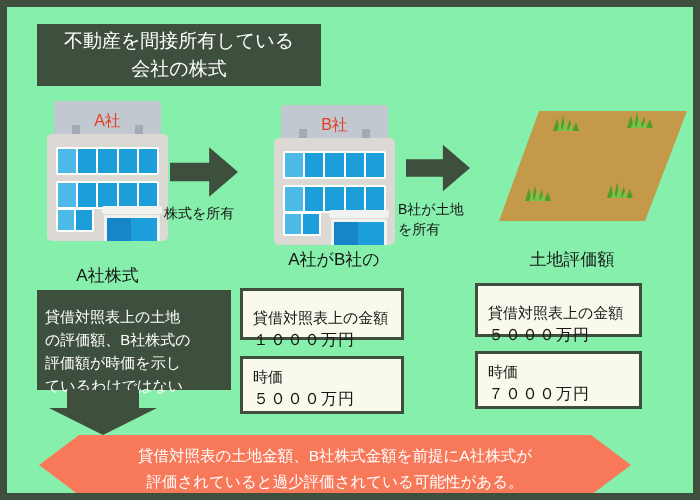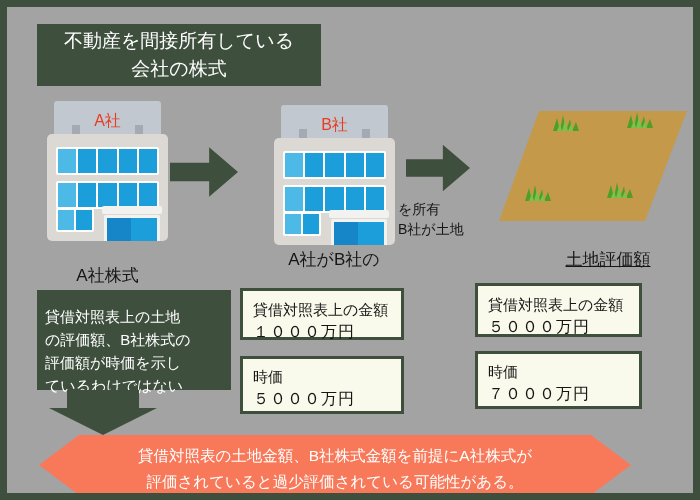--- a/index.html
+++ b/index.html
@@ -9,21 +9,21 @@
     --tan:#c49a4a;
     --red:#e73b23;
     --blue:#1b9ed9;
     --blue-lt:#4cb9e6;
     --body-gray:#dcd9d5;
     --sign-gray:#c2c8d0;
   }
   *{margin:0;padding:0;box-sizing:border-box;}
   body{font-family:"Liberation Sans","DejaVu Sans",sans-serif;background:#fff;}
   .frame{
-    position:relative;width:700px;height:500px;background:#a3a3a3;
+    position:relative;width:700px;height:500px;background:#86efac;
     border:7px solid var(--green);overflow:hidden;
   }
   .abs{position:absolute;}
 
   
   .title-box{
     left:30px;top:17px;width:284px;height:62px;background:var(--green);
     color:#fff;display:flex;flex-direction:column;align-items:center;justify-content:center;
     font-size:19px;line-height:28px;text-align:center;
   }
@@ -60,21 +60,21 @@
 
   
   .note-box{
     left:30px;top:283px;width:194px;height:100px;background:var(--green);color:#fff;
     font-size:15px;line-height:23px;padding:15px 8px;
   }
 
   
   .val-box{
     background:var(--cream);border:3px solid var(--green);color:#161616;
-    padding:8px 10px;font-size:15px;line-height:22px;
+    padding:16px 10px;font-size:15px;line-height:22px;
   }
   .val-box .val{font-size:16px;letter-spacing:1px;}
 
   
   .banner{
     left:32px;top:428px;width:592px;height:60px;background:var(--salmon);
     clip-path:polygon(40px 0,552px 0,100% 50%,552px 100%,40px 100%,0 50%);
     color:#fff;display:flex;flex-direction:column;align-items:center;justify-content:flex-end;
     font-size:15.5px;line-height:26px;text-align:center;
   }
@@ -121,20 +121,21 @@
             <div class="leaf"></div>
           </div>
       </div>
     </div>
   </div>
 
   <svg class="abs" style="left:163px;top:137px;" width="68" height="56" viewBox="0 0 66 48">
     <polygon points="0,15 38,15 38,0 66,24 38,48 38,33 0,33" fill="#3e4f3d"></polygon>
   </svg>
   <div class="abs arrow-caption" style="left:157px;top:196px;width:110px;">
+    <div>株式を所有</div>
   </div>
 
   <div class="abs building" style="left:265px;top:98px;">
     <div class="b-sign">B社</div>
     <div class="b-post p-left"></div>
     <div class="b-post p-right"></div>
     <div class="b-body">
       <div class="win-band band1">
         <div class="pane"></div>
           <div class="pane"></div>
@@ -160,22 +161,22 @@
             <div class="leaf"></div>
           </div>
       </div>
     </div>
   </div>
 
   <svg class="abs" style="left:399px;top:136px;" width="64" height="50" viewBox="0 0 66 48">
     <polygon points="0,15 38,15 38,0 66,24 38,48 38,33 0,33" fill="#3e4f3d"></polygon>
   </svg>
   <div class="abs arrow-caption" style="left:391px;top:192px;width:100px;">
+    <div>B社が土地</div>
     <div>を所有</div>
-    <div>B社が土地</div>
   </div>
 
   <svg class="abs" style="left:490px;top:98px;" width="192" height="122" viewBox="0 0 192 122">
     <polygon points="42,6 190,6 148,116 2,116" fill="#c49a4a"></polygon>
     <g transform="translate(56,10)">
       <path d="M0,16 L4,3 L7,16 L10,0 L13,16 L17,4 L19,16 L23,7 L26,16 Z" fill="#4f9e2a"></path>
       <path d="M4,16 L7,8 L9,16 L12,5 L15,16 L18,9 L20,16 Z" fill="#7cc24a"></path>
     </g>
     <g transform="translate(130,7)">
       <path d="M0,16 L4,3 L7,16 L10,0 L13,16 L17,4 L19,16 L23,7 L26,16 Z" fill="#4f9e2a"></path>
@@ -186,21 +187,21 @@
       <path d="M4,16 L7,8 L9,16 L12,5 L15,16 L18,9 L20,16 Z" fill="#7cc24a"></path>
     </g>
     <g transform="translate(110,77)">
       <path d="M0,16 L4,3 L7,16 L10,0 L13,16 L17,4 L19,16 L23,7 L26,16 Z" fill="#4f9e2a"></path>
       <path d="M4,16 L7,8 L9,16 L12,5 L15,16 L18,9 L20,16 Z" fill="#7cc24a"></path>
     </g>
   </svg>
 
   <div class="abs illus-caption" style="left:38px;top:257px;width:125px;">A社株式</div>
   <div class="abs illus-caption" style="left:248px;top:241px;width:158px;">A社がB社の</div>
-  <div class="abs illus-caption" style="left:523px;top:241px;width:156px;text-decoration:underline;">土地評価額</div>
+  <div class="abs illus-caption" style="left:487px;top:241px;width:156px;">土地評価額</div>
 
   <div class="abs note-box">
     <div>貸借対照表上の土地</div>
     <div>の評価額、B社株式の</div>
     <div>評価額が時価を示し</div>
     <div>ているわけではない</div>
   </div>
 
   <svg class="abs" style="left:42px;top:383px;" width="108" height="45" viewBox="0 0 108 45">
     <polygon points="18,0 90,0 90,18 108,18 54,45 0,18 18,18" fill="#3e4f3d"></polygon>

